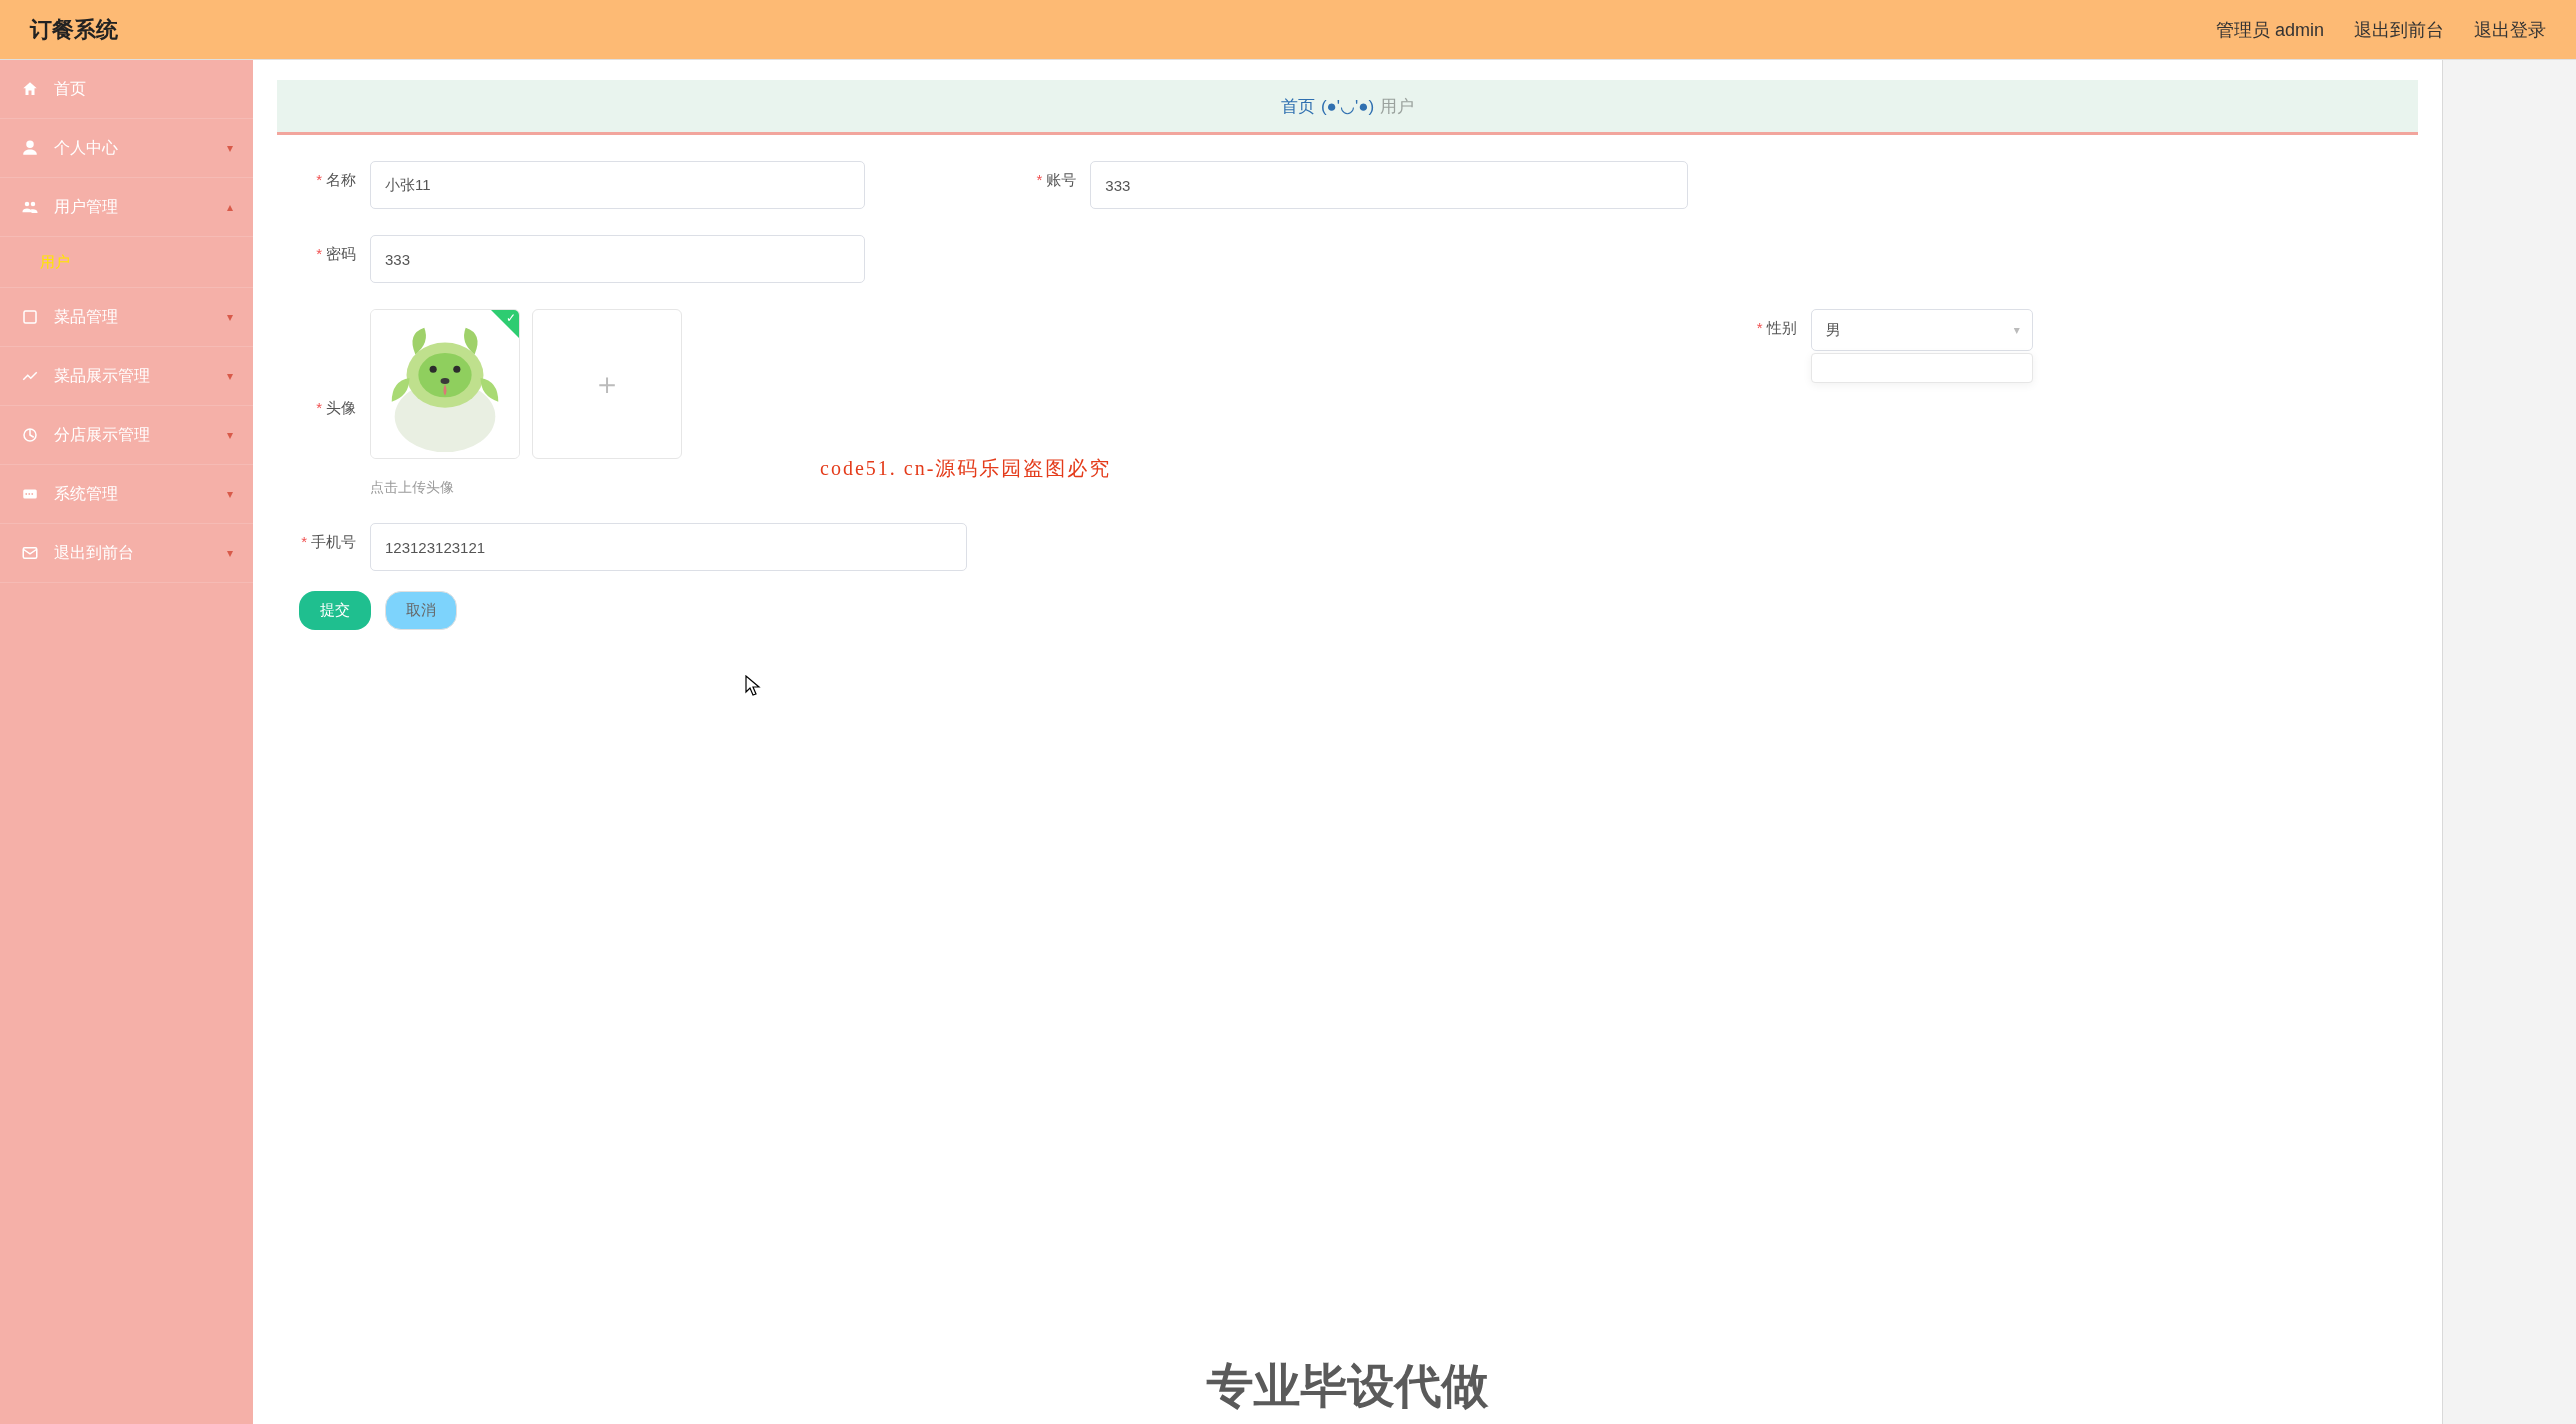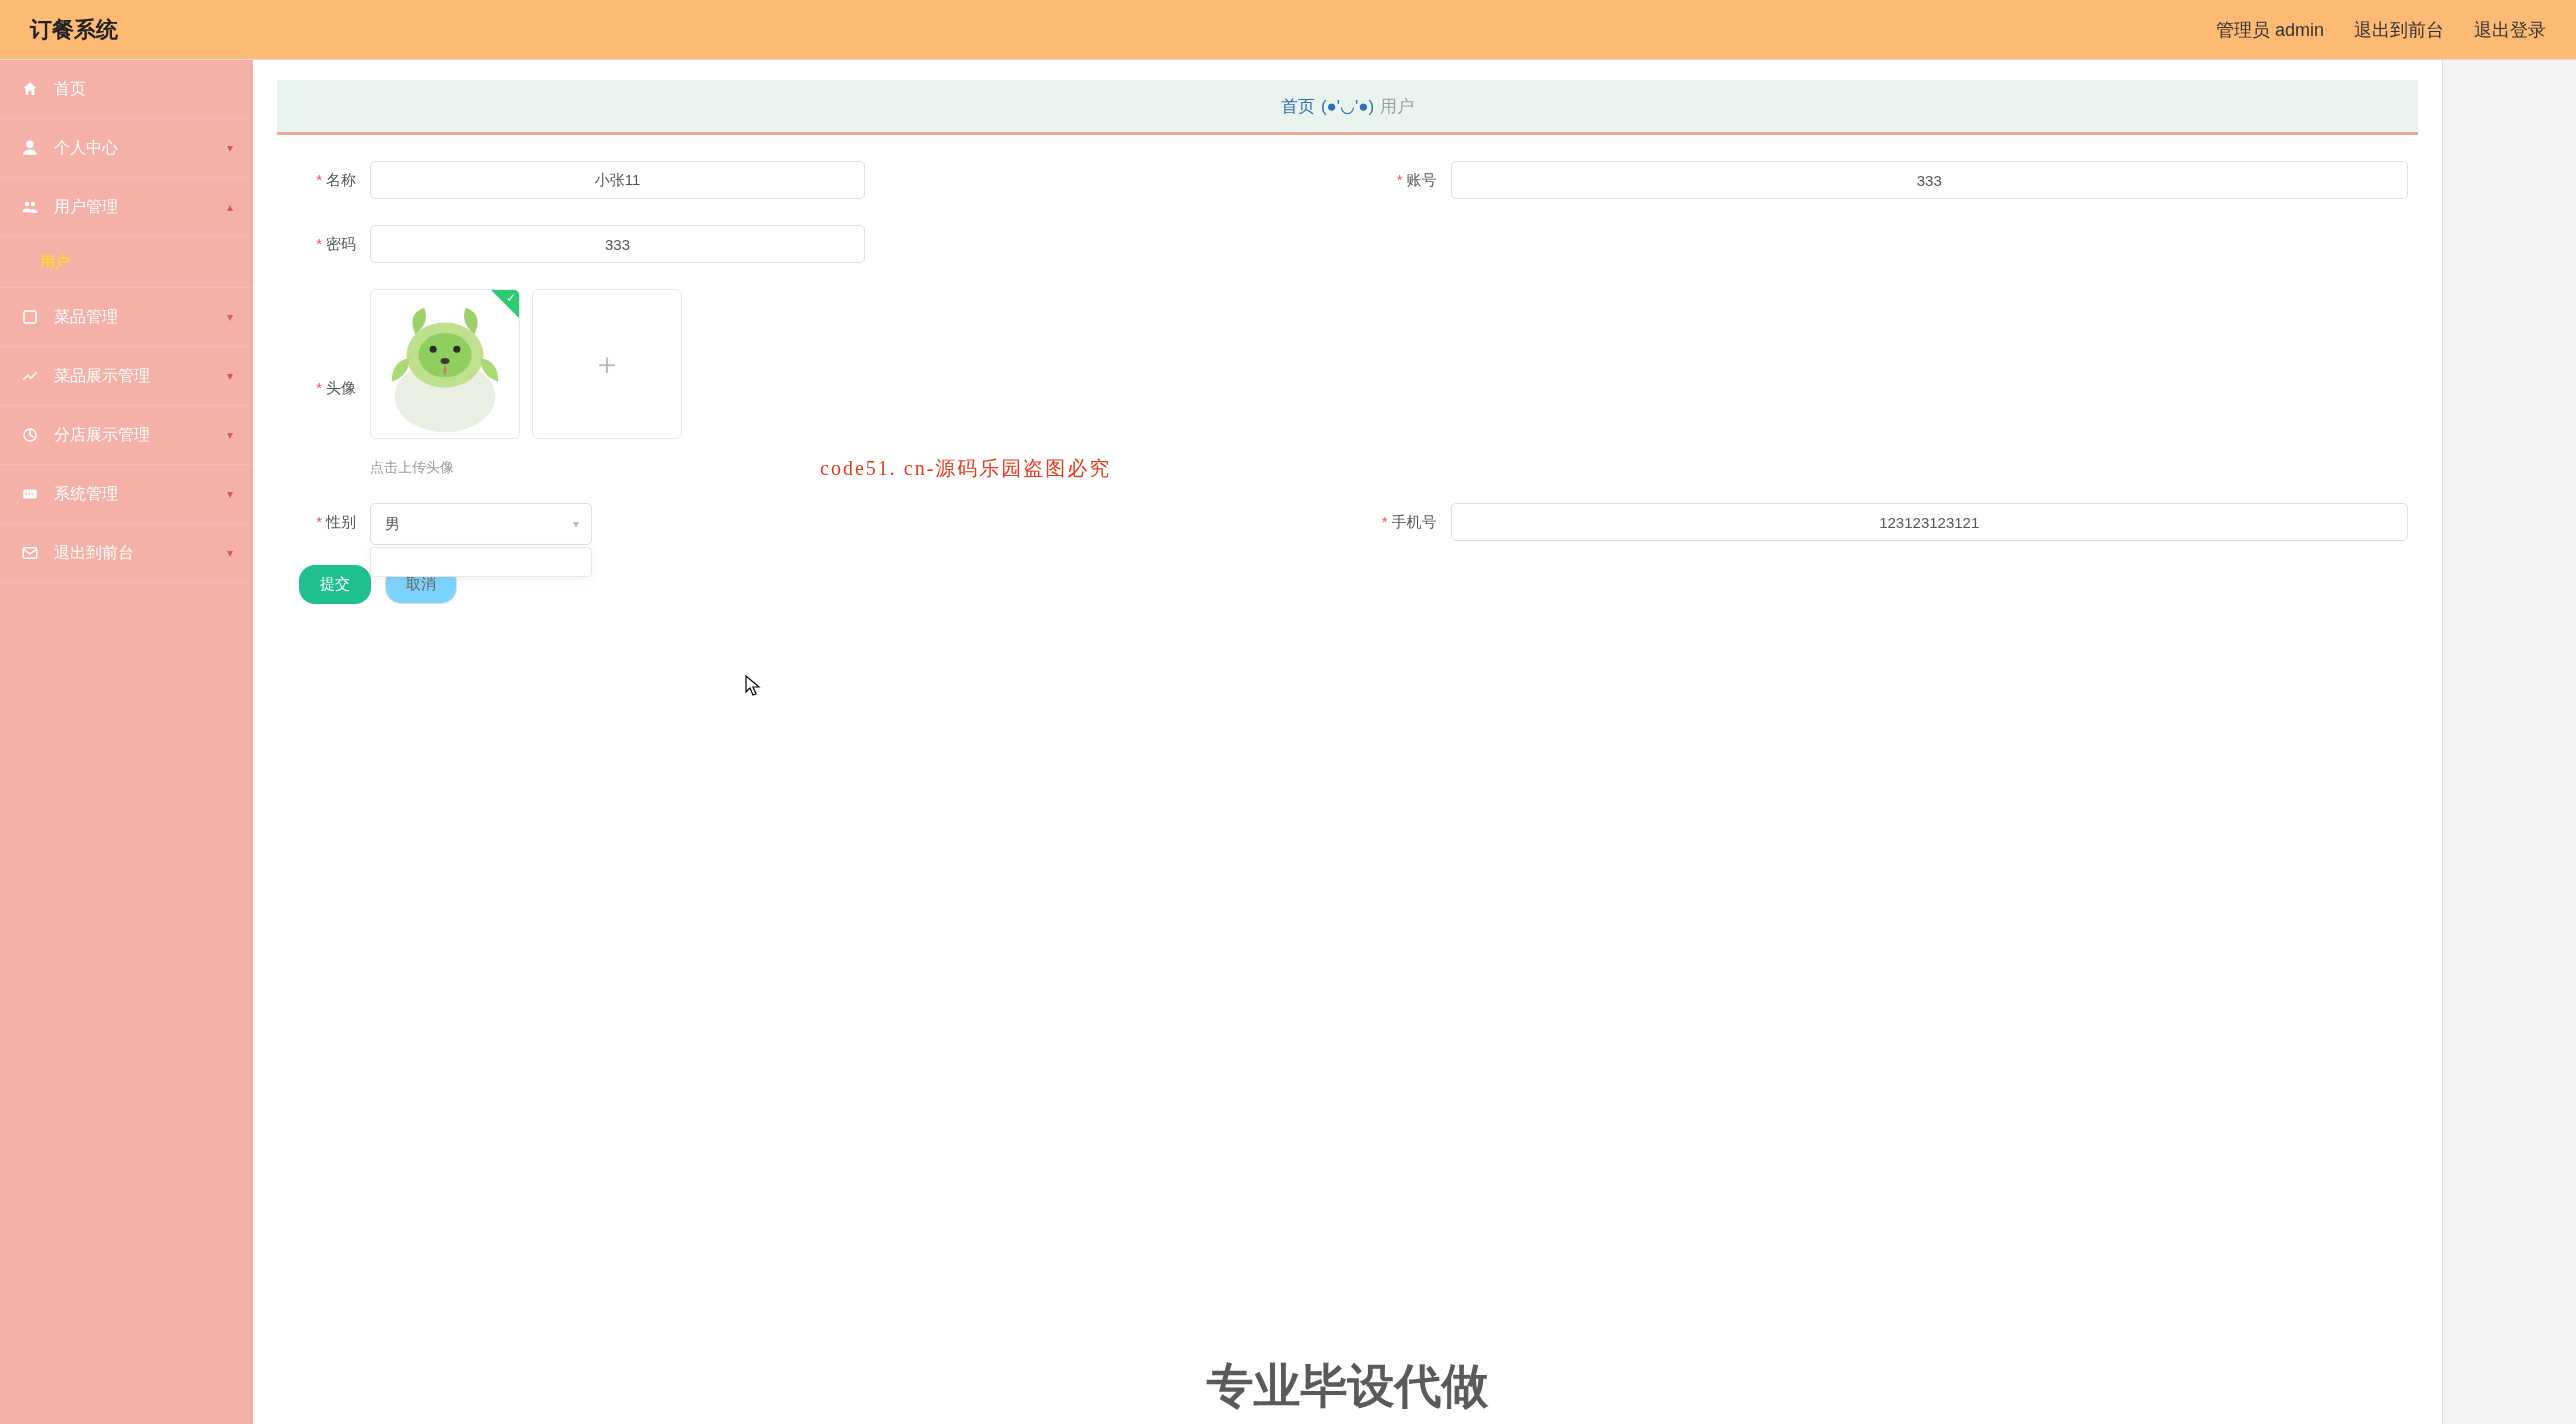--- a/index.html
+++ b/index.html
@@ -62,37 +62,36 @@
     height: 55px;
     display: flex; align-items: center; justify-content: center;
     font-size: 17px;
     margin-bottom: 26px;
   }
   .breadcrumb .home { color: #2f6fb0; font-weight: 500; }
   .breadcrumb .emo  { color: #2f6fb0; margin: 0 6px; }
   .breadcrumb .cur  { color: #9aa19d; }
 
   
-  .form { display: grid; grid-template-columns: 1fr 1fr; column-gap: 40px; row-gap: 26px; padding: 0 10px; }
+  .form { display: grid; grid-template-columns: 1fr 1fr 1fr; column-gap: 40px; row-gap: 26px; padding: 0 10px; }
   .row   { display: flex; align-items: flex-start; }
   .row.full { grid-column: 1 / span 2; }
   .row .label { width: 83px; text-align: right; padding-right: 14px; padding-top: 10px; color: #555; font-size: 15px; }
   .row .label .req { color: #f05050; margin-right: 4px; }
   .row .ctl { flex: 1; }
 
   .input {
     width: 100%; max-width: 495px;
-    height: 38px;
+    height: 48px;
     border: 1px solid #dcdfe6;
     border-radius: 5px;
     padding: 0 14px;
     font-size: 15px;
     color: #555;
     outline: none;
-    text-align: center;
   }
   .input.wide { max-width: none; }
 
   .select {
     width: 222px; height: 42px;
     border: 1px solid #dcdfe6; border-radius: 5px;
     padding: 0 14px; font-size: 15px; color: #555;
     display: flex; align-items: center; position: relative;
     background: #fff;
   }

